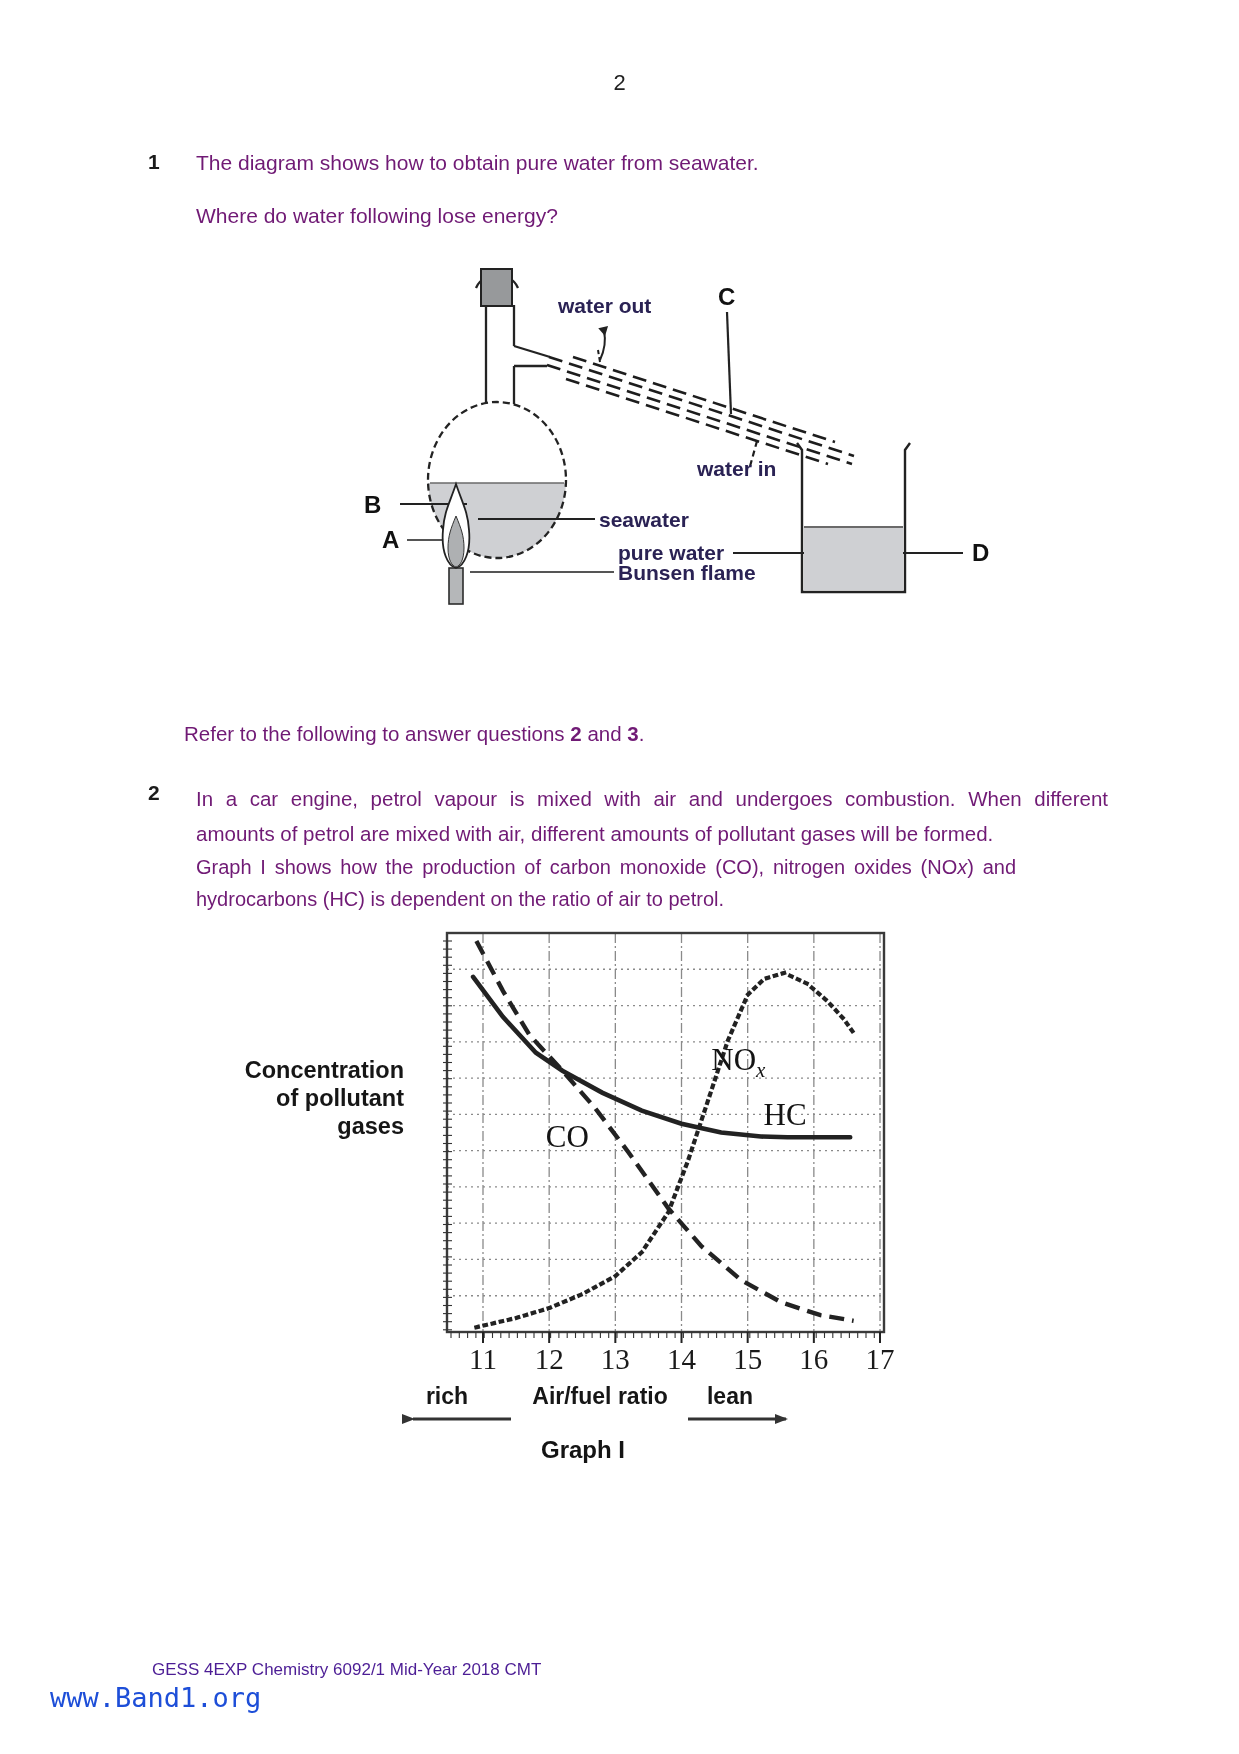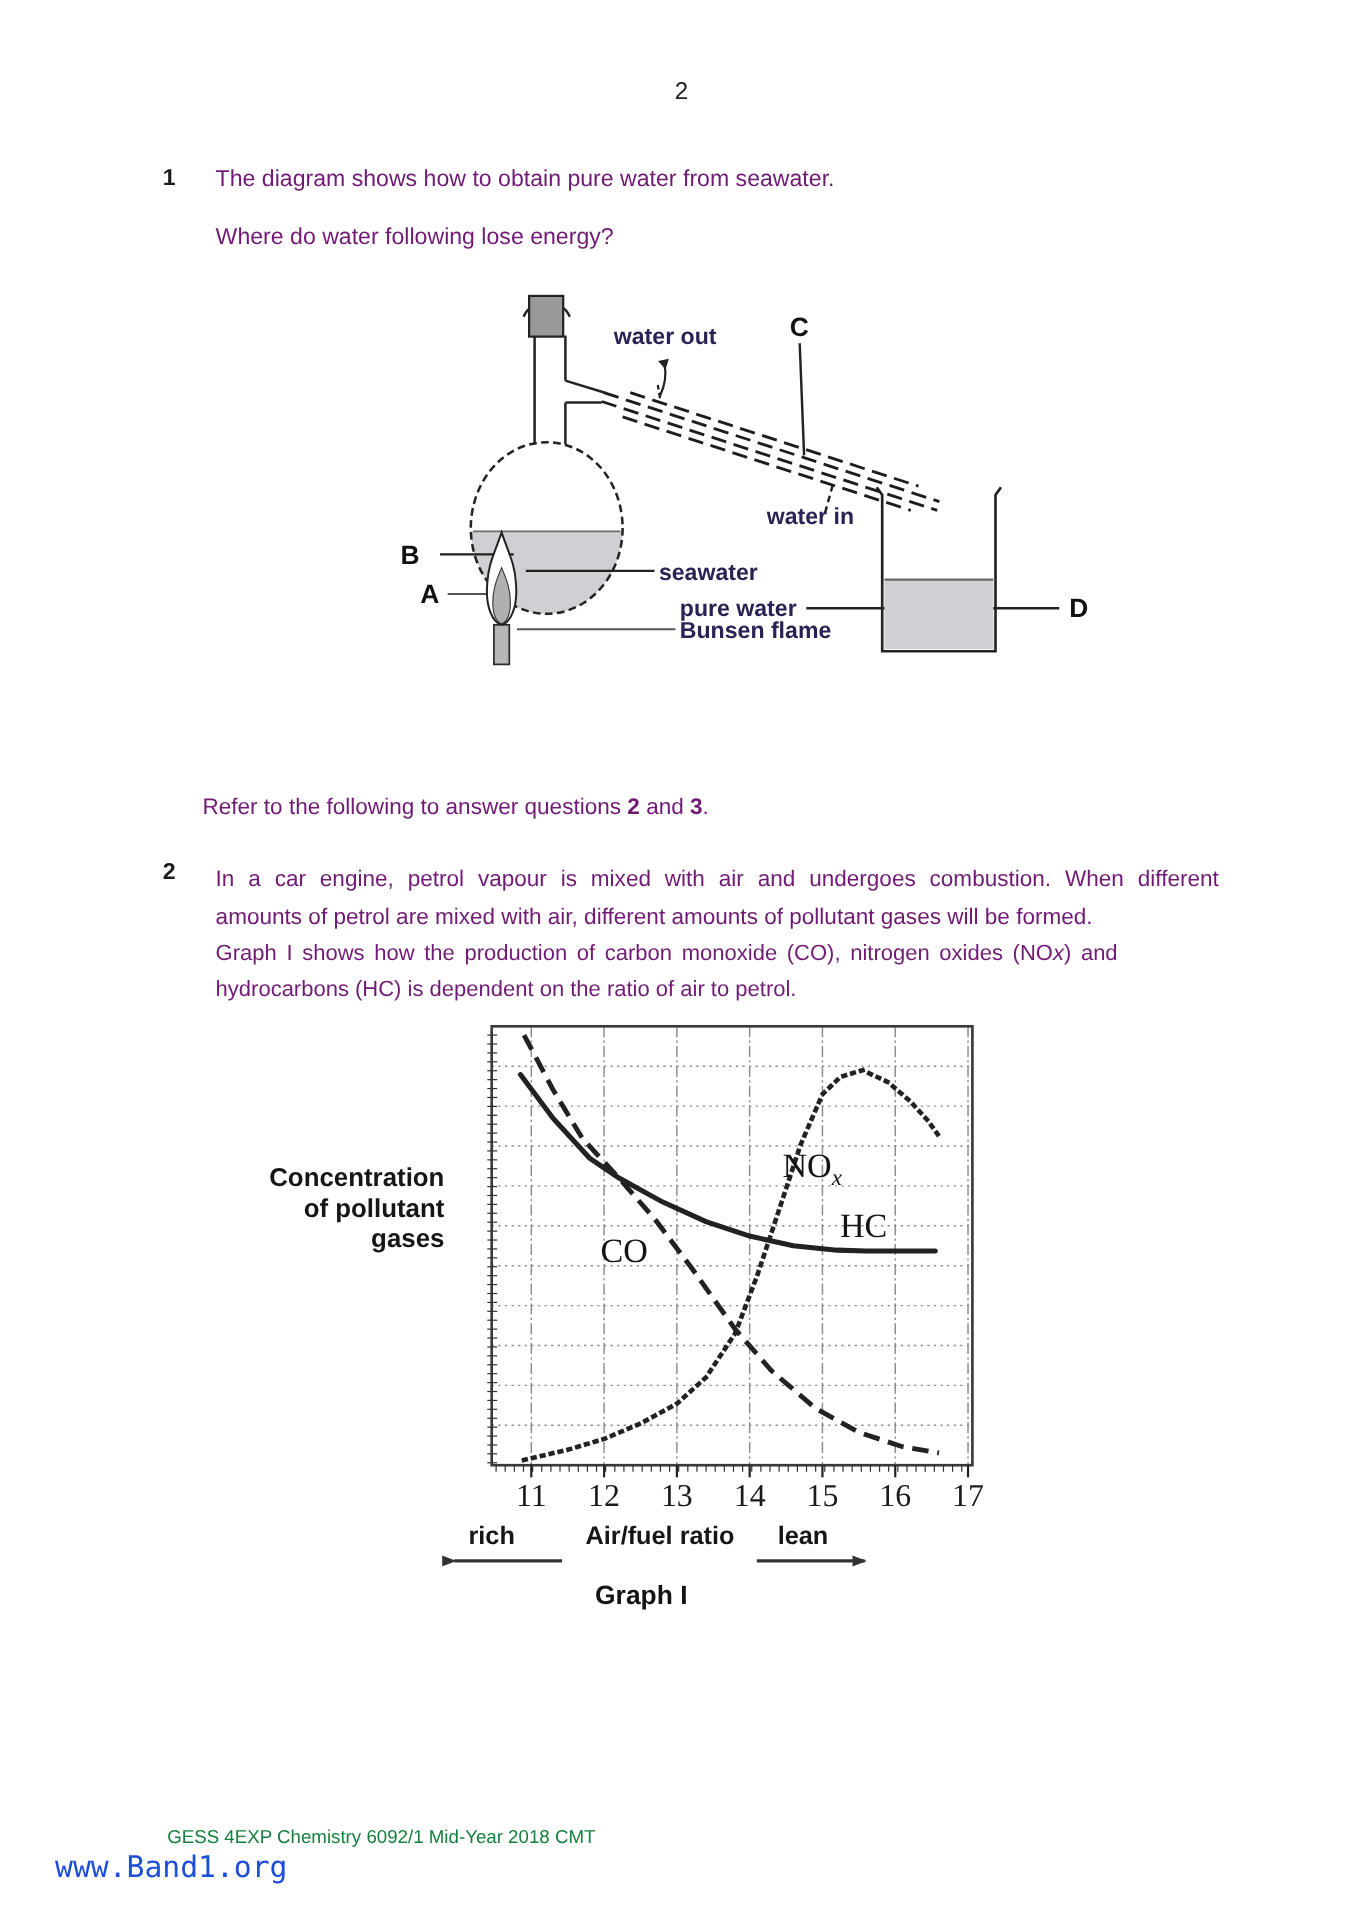--- a/index.html
+++ b/index.html
@@ -14,21 +14,21 @@
   .jline{text-align:justify;text-align-last:justify;}
   .page-num{left:0;right:0;top:70px;text-align:center;font-size:22px;color:#222;}
   .q1-line1{left:196px;top:150px;}
   .q1-line2{left:196px;top:203px;}
   .q1-num{left:148px;top:150px;}
   .refer{left:184px;top:721px;font-size:20.5px;}
   .q2-num{left:148px;top:781px;}
   .q2-text{left:196px;top:781px;width:912px;font-size:20.5px;line-height:35px;}
   .q2-text .plain{text-align:left;}
   .para2{left:196px;top:851px;width:820px;font-size:20px;line-height:32px;}
-  .footer-exam{left:152px;top:1660px;font-size:17px;color:#15803d;}
+  .footer-exam{left:152px;top:1660px;font-size:17px;color:#4c1d95;}
   .footer-url{left:50px;top:1682px;font-size:27px;font-family:"DejaVu Sans Mono","Liberation Mono",monospace;color:#1d4ed8;}
   svg text{user-select:none;}
   .dlabel{font:700 21px "Liberation Sans",sans-serif;fill:#2a2254;}
   .dletter{font:700 24px "Liberation Sans",sans-serif;fill:#111;}
   .ticktxt{font:400 29px "Liberation Serif",serif;fill:#1a1a1a;}
   .serieslbl{font:400 31px "Liberation Serif",serif;fill:#141414;}
   .axisnote{font:700 23px "Liberation Sans",sans-serif;fill:#161616;}
   .ylbl{font:700 23.5px "Liberation Sans",sans-serif;fill:#161616;}
   .gtitle{font:700 24px "Liberation Sans",sans-serif;fill:#141414;}
 </style>

